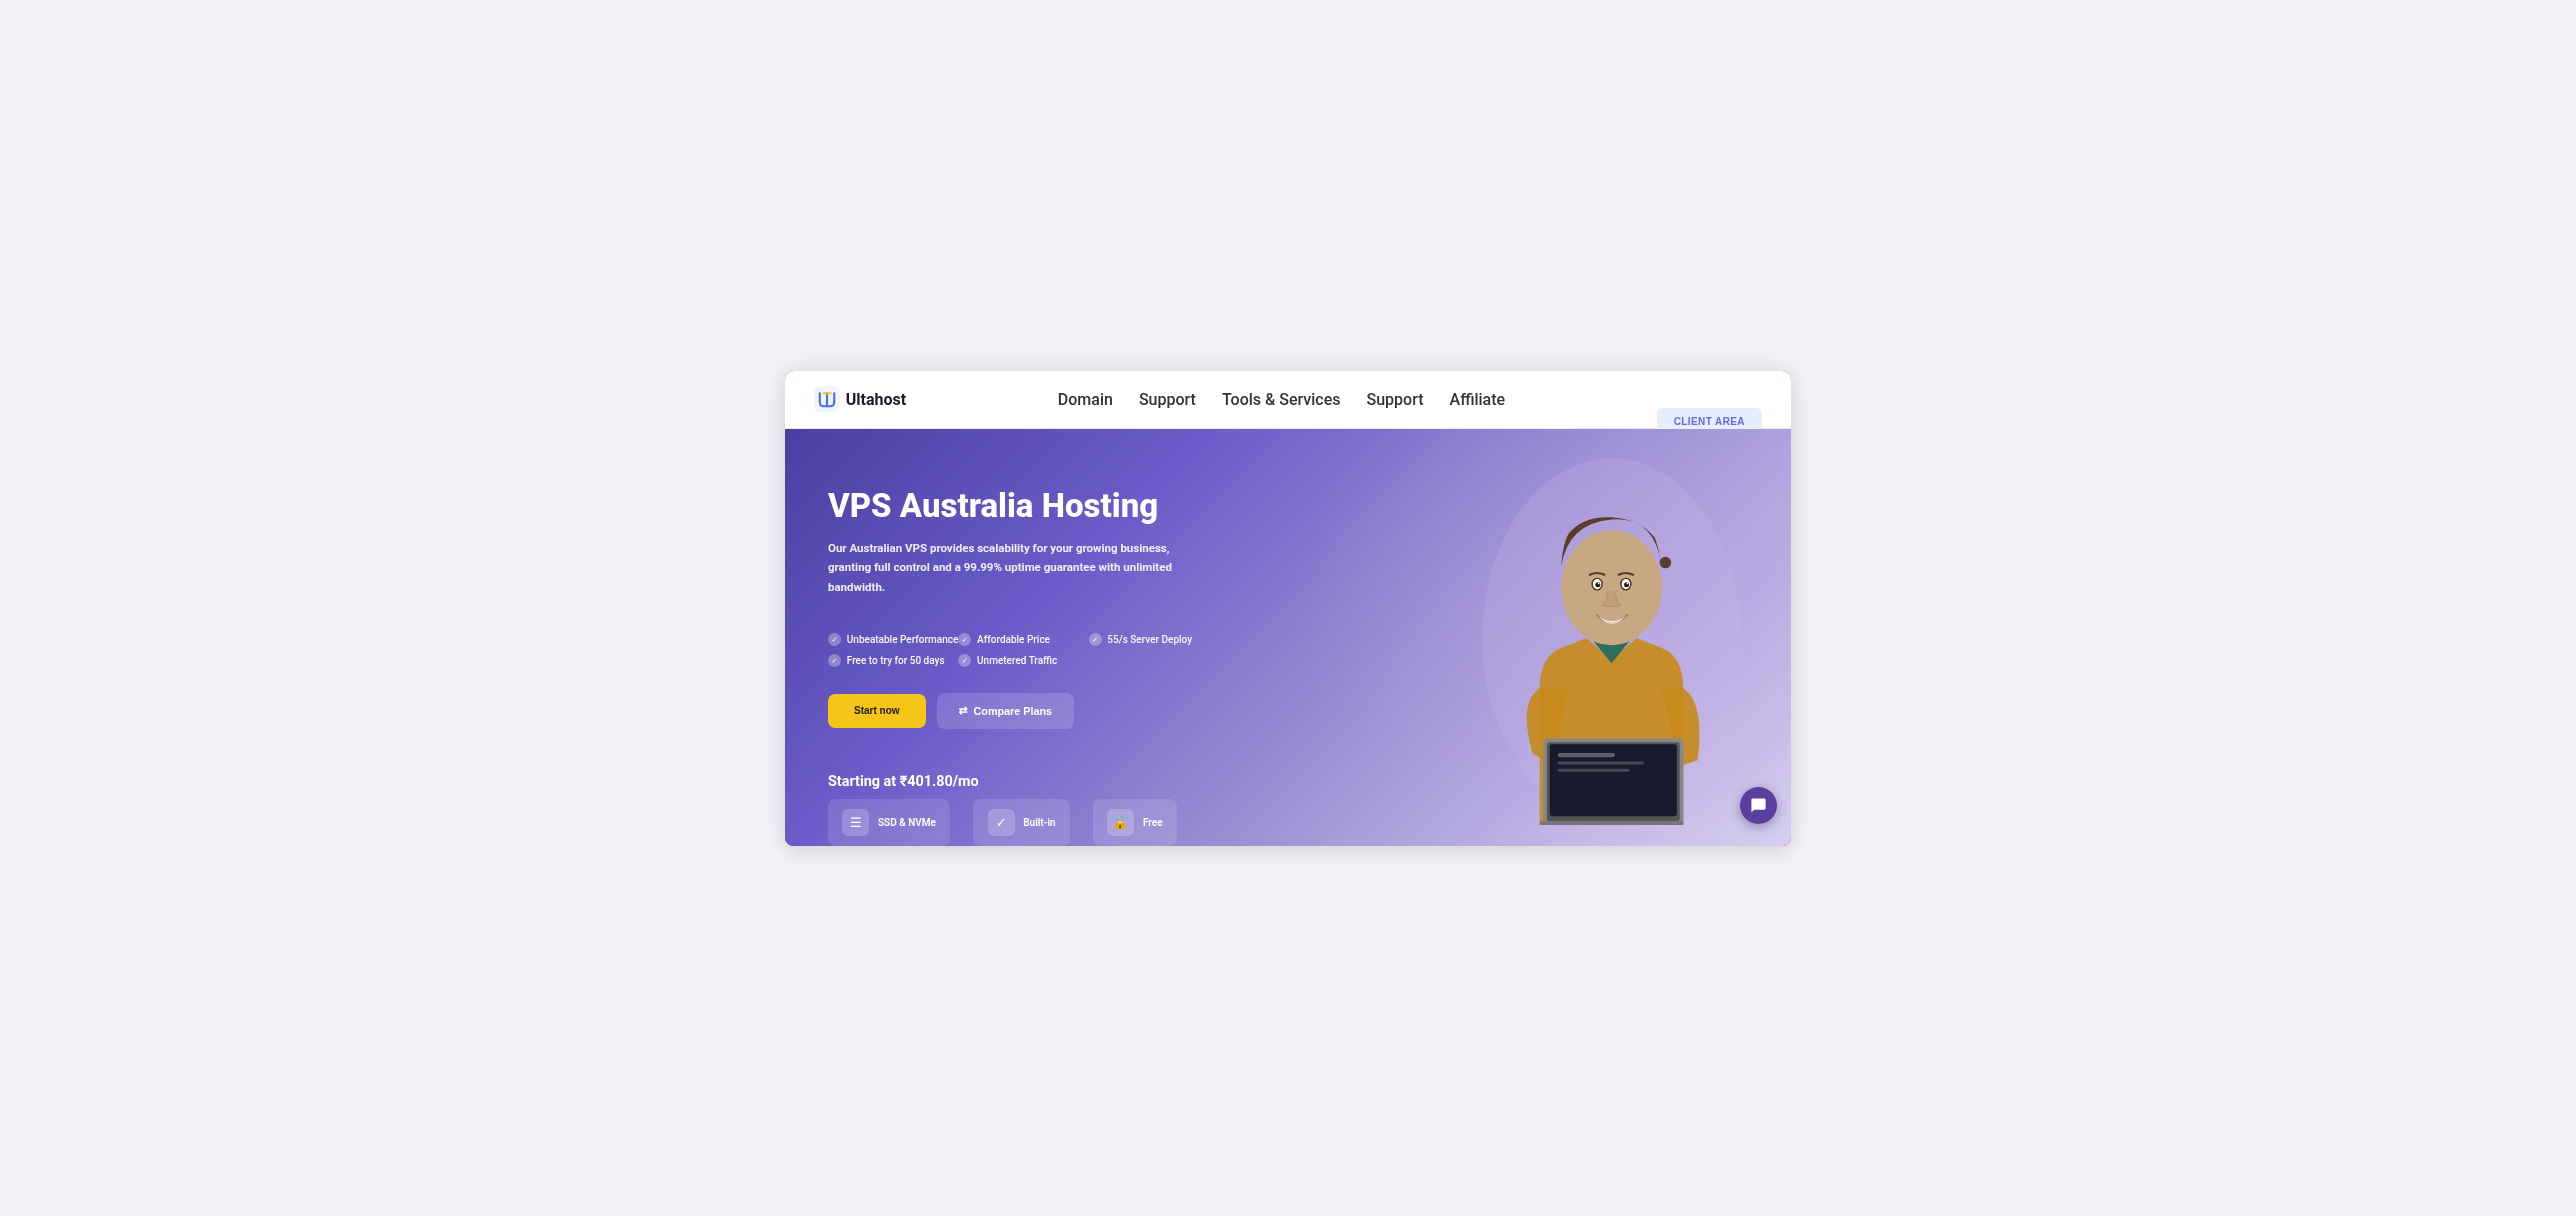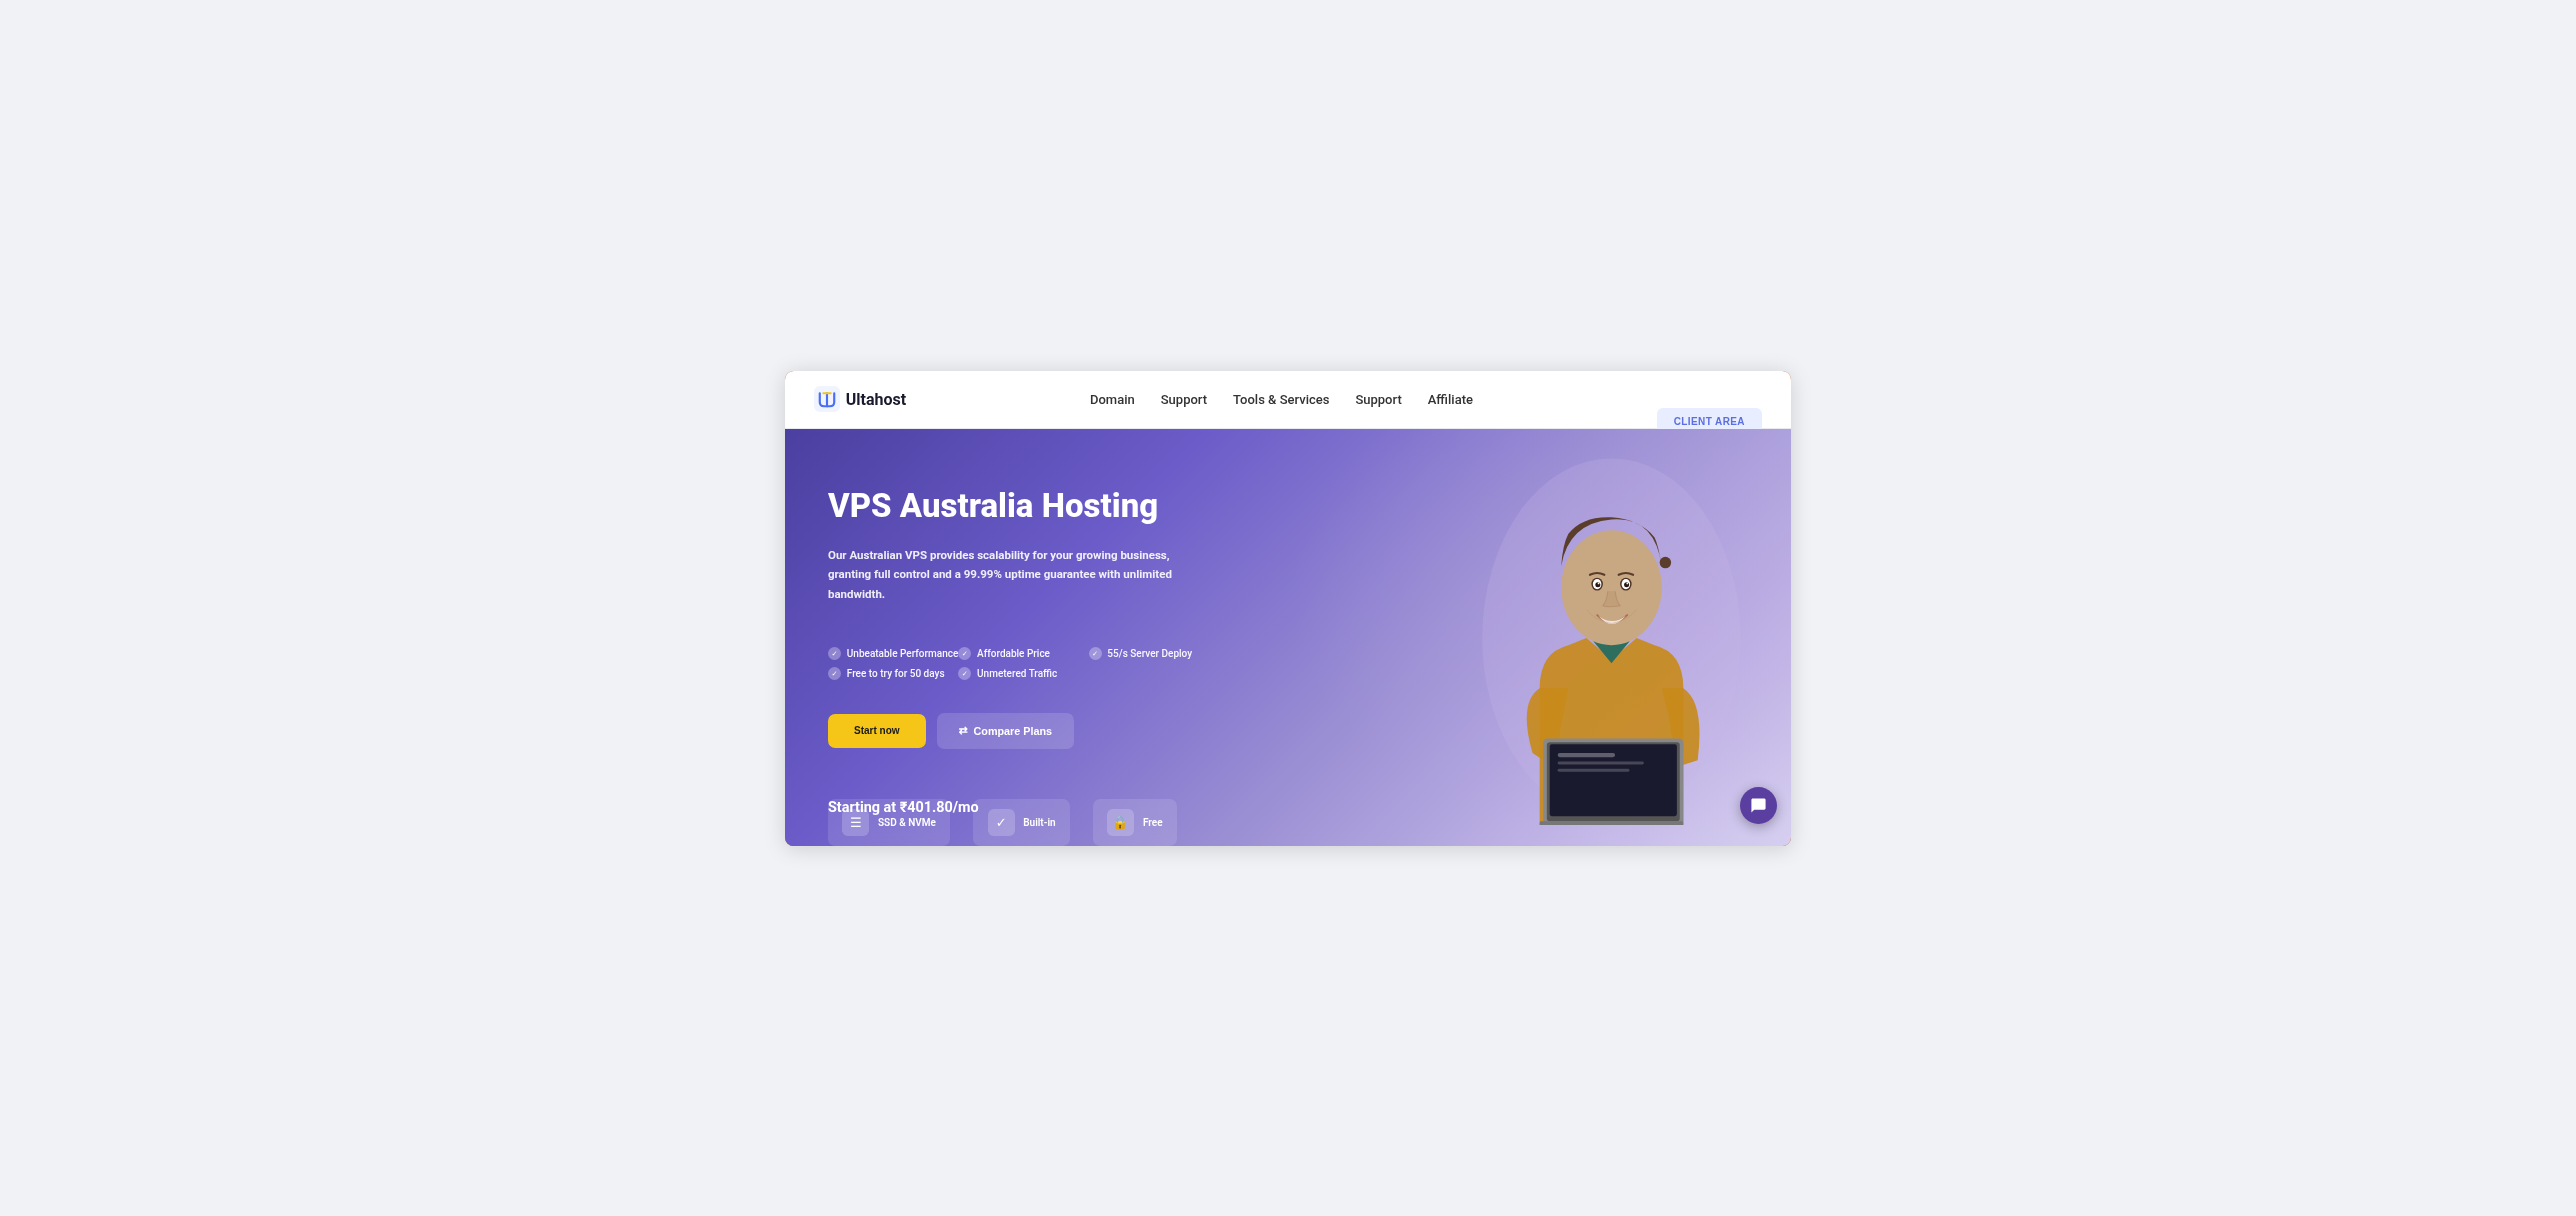--- a/index.html
+++ b/index.html
@@ -44,21 +44,21 @@
     }
     .nav-links {
       display: flex;
       align-items: center;
       gap: 26px;
       list-style: none;
     }
     .nav-links a {
       text-decoration: none;
       color: #333;
-      font-size: 13px;
+      font-size: 16px;
       font-weight: 500;
       margin-top: 20px;
     }
     .client-area-btn {
       background: #e8eeff;
       color: #5b6fe0;
       border: none;
       padding: 7.2px 17px;
       border-radius: 5.8px;
       font-size: 10px;
@@ -76,21 +76,21 @@
       align-items: stretch;
       overflow: hidden;
     }
     .hero-content {
       position: relative;
       z-index: 2;
       padding: 58px 43px 29px 43px;
       max-width: 60%;
       display: flex;
       flex-direction: column;
-      justify-content: space-between;
+      justify-content: flex-start;
     }
     .hero-title {
       font-size: 33px;
       font-weight: 800;
       color: #ffffff;
       margin-bottom: 14.4px;
       line-height: 1.15;
     }
     .hero-subtitle {
       font-size: 11.5px;

